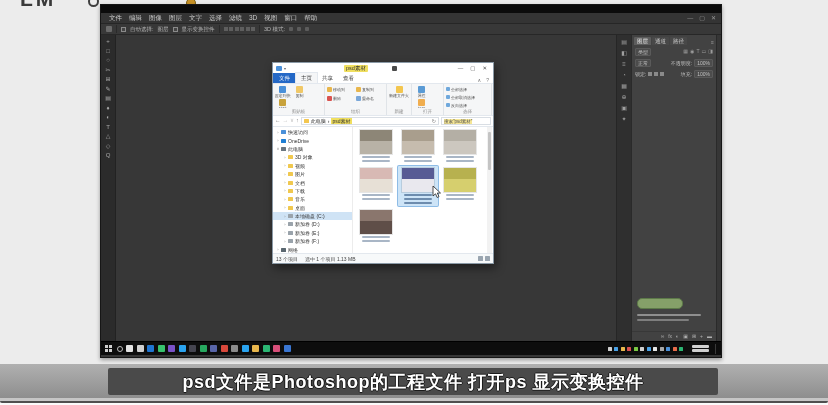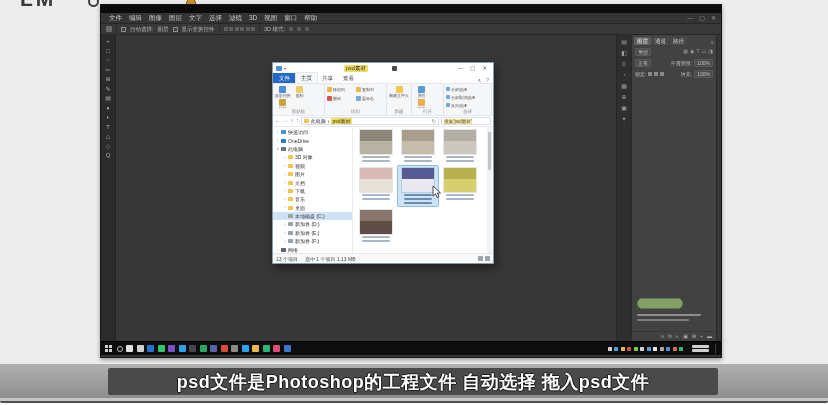--- a/index.html
+++ b/index.html
@@ -569,18 +569,18 @@
   </div>
 
   <div class="cursor">
     <svg width="10" height="14" viewBox="0 0 10 14">
         <polygon points="1,1 1,11 3.5,8.8 5.2,12.5 7,11.6 5.3,8 8.5,8" fill="#fff" stroke="#222" stroke-width="0.8"></polygon>
       </svg>
   </div>
 
   <div class="cap-band"></div>
   <div class="cap-pill">
-    <span class="cap-text">psd文件是Photoshop的工程文件 自动选择 拖入psd文件</span>
+    <span class="cap-text">psd文件是Photoshop的工程文件 打开ps 显示变换控件</span>
   </div>
   <div class="base-strip"></div>
   <div class="base-line"></div>
   <div class="base-white"></div>
 </div>
 
 </body></html>

